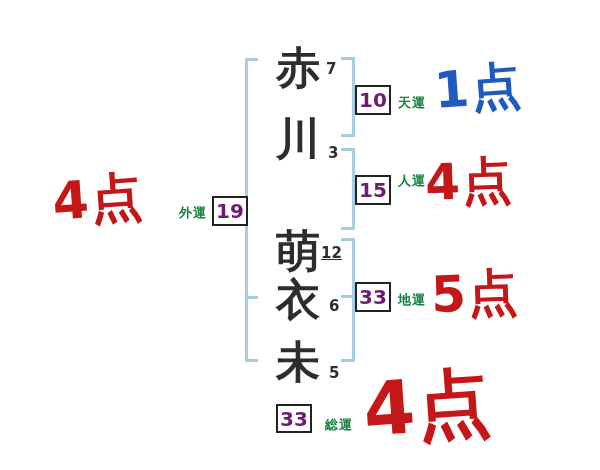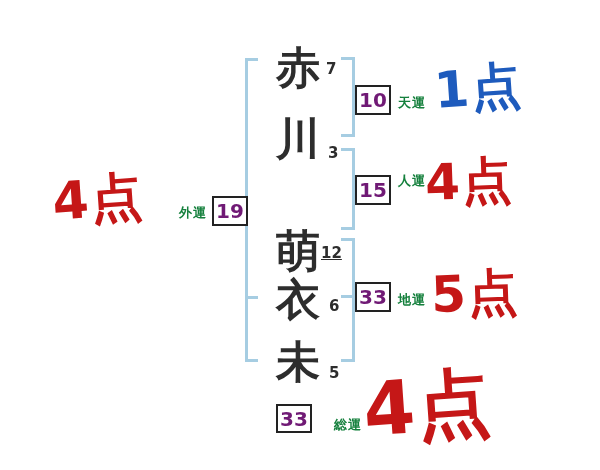--- a/index.html
+++ b/index.html
@@ -102,21 +102,21 @@
   <div class="num-box" style="left:355px;top:175px;">15</div>
   <div class="fortune-label" style="left:398px;top:172px;">人運</div>
 
   <div class="num-box" style="left:355px;top:282px;">33</div>
   <div class="fortune-label" style="left:398px;top:291px;font-family:Liberation Mono, monospace;">地運</div>
 
   <div class="fortune-label" style="left:179px;top:204px;font-family:Liberation Serif, serif;">外運</div>
   <div class="num-box" style="left:212px;top:196px;">19</div>
 
   <div class="num-box" style="left:276px;top:404px;height:29px;">33</div>
-  <div class="fortune-label" style="left:334px;top:416px;text-align:right;">総運</div>
+  <div class="fortune-label" style="left:325px;top:416px;text-align:right;">総運</div>
 
   <div class="score red score-gai">4点</div>
   <div class="score blue score-ten">1点</div>
   <div class="score red score-jin">4点</div>
   <div class="score red score-chi">5点</div>
   <div class="score red score-sou">4点</div>
 
 </div>
 
 </body></html>

